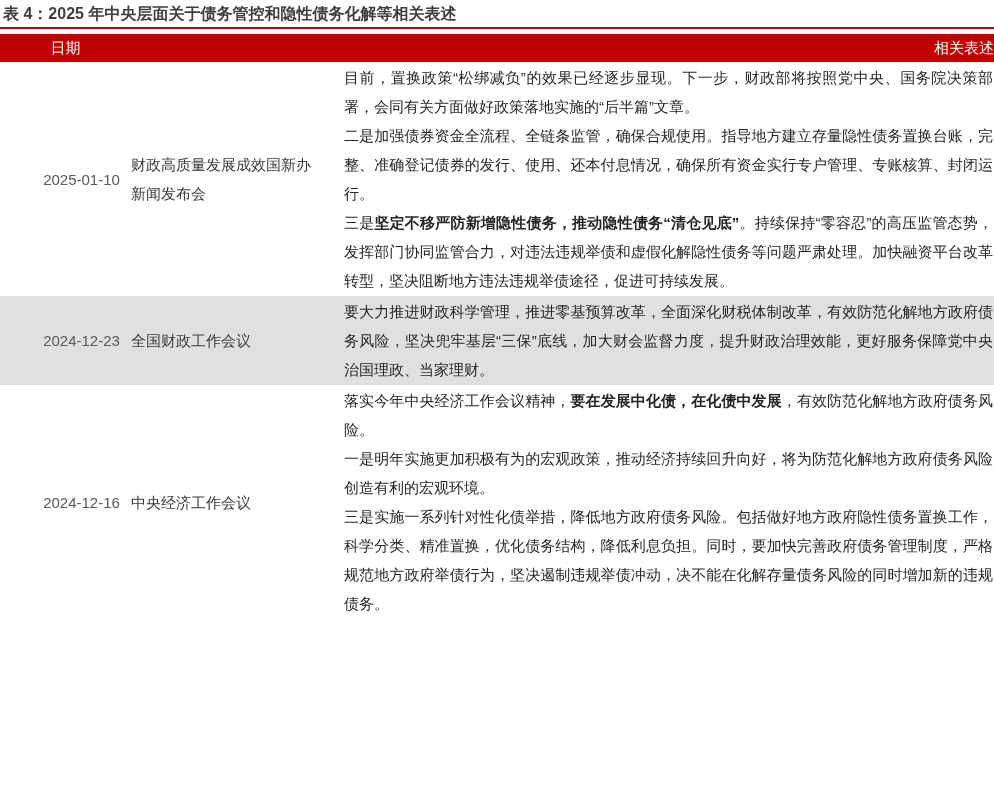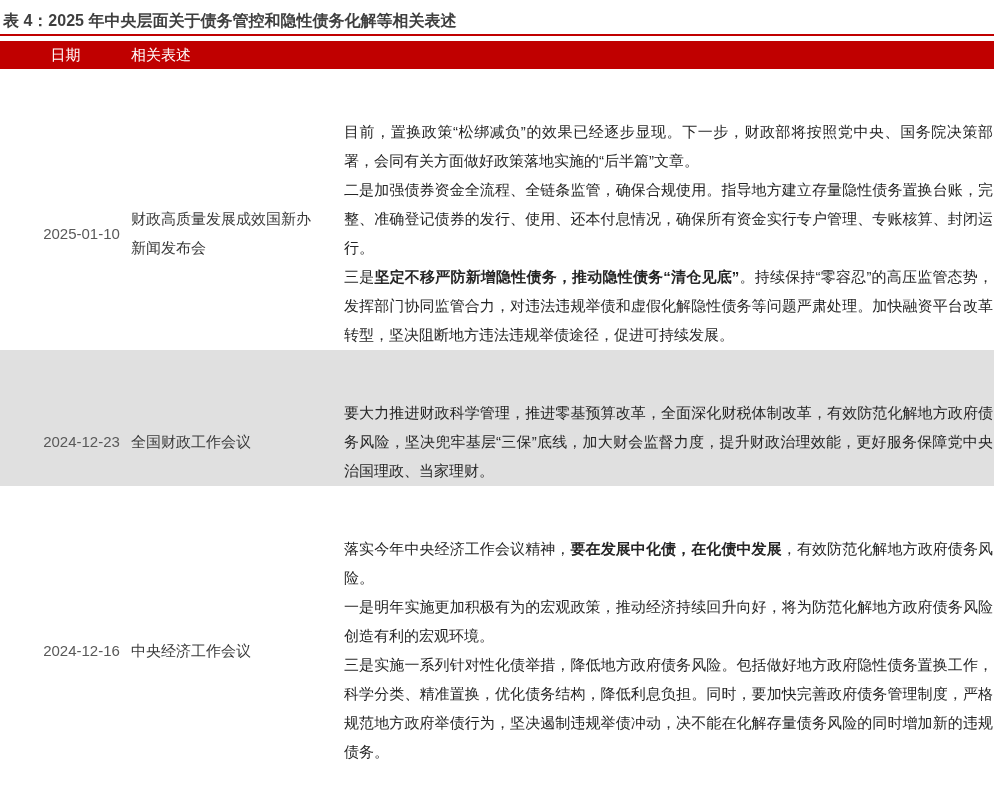--- a/index.html
+++ b/index.html
@@ -12,34 +12,34 @@
   }
   html,body{margin:0;padding:0;}
   body{
     width:994px;height:794px;overflow:hidden;background:#ffffff;
     font-family:"Liberation Sans","DejaVu Sans",sans-serif;
     color:var(--body-text);
   }
   .page{width:994px;height:794px;}
   .title{
     font-size:16px;font-weight:700;color:var(--title-text);
-    padding:12px 0 4px 3px;line-height:18px;
+    padding:5px 0 4px 3px;line-height:18px;
   }
   .red-rule{height:2px;background:var(--accent-red);margin:0 0 5px 0;}
   .thead{
     display:flex;align-items:center;height:28px;
     background:var(--accent-red);color:var(--header-text);
     font-size:15px;font-weight:400;
   }
   .c1{width:131px;text-align:center;}
   .c2{width:199px;text-align:center;}
-  .c3{flex:1;text-align:left;}
+  .c3{flex:1;text-align:right;}
   .row{display:flex;}
   .row.shaded{background:var(--shaded-row-bg);}
-  .cell{box-sizing:border-box;font-size:15px;margin-top:47px;}
+  .cell{box-sizing:border-box;font-size:15px;}
   .cell.date{
     width:131px;display:flex;align-items:center;justify-content:center;
     color:var(--date-text);
     padding-left:32px;
   }
   .cell.source{
     width:199px;display:flex;align-items:center;
     color:#3a3a3a;line-height:29px;padding-right:12px;
   }
   .cell.statement{

